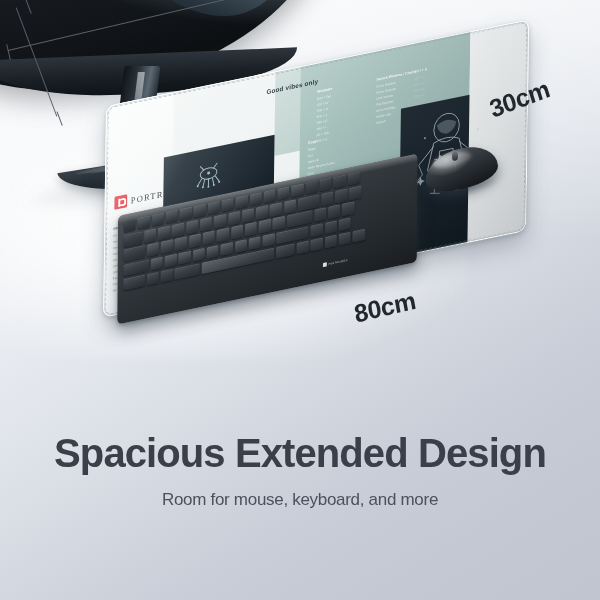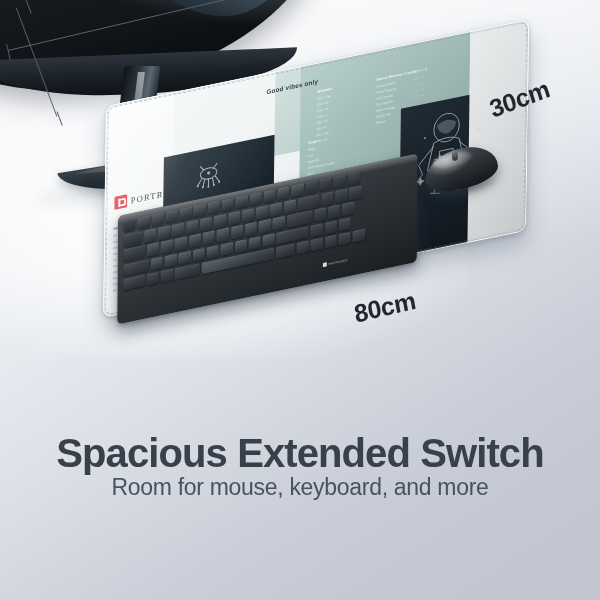--- a/index.html
+++ b/index.html
@@ -307,21 +307,22 @@
     white-space:nowrap;
   }
 
   
   #copy { position:absolute; left:0; top:432px; width:600px; text-align:center; }
   #headline {
     font-size:40px; font-weight:700; color:#3a4049;
     letter-spacing:-.9px; line-height:1.06;
   }
   #subline {
-    font-size:23px; font-weight:400; color:#4b525d;
+    margin-top:16px;
+    font-size:17px; font-weight:400; color:#4b525d;
     letter-spacing:-.3px;
   }
 </style>
 </head>
 <body>
 
 <div id="stage">
 
   <div id="topfade"></div>
   <div id="deskglow"></div>
@@ -596,17 +597,17 @@
   <div class="dim-label-30">30cm</div>
 
   <div id="dim80" class="dimgroup">
     <span class="bar"></span>
     <span class="tick t1"></span>
 
   </div>
   <div class="dim-label-80">80cm</div>
 
   <div id="copy">
-    <div id="headline">Spacious Extended Switch</div>
+    <div id="headline">Spacious Extended Design</div>
     <div id="subline">Room for mouse, keyboard, and more</div>
   </div>
 
 </div>
 
 </body></html>

